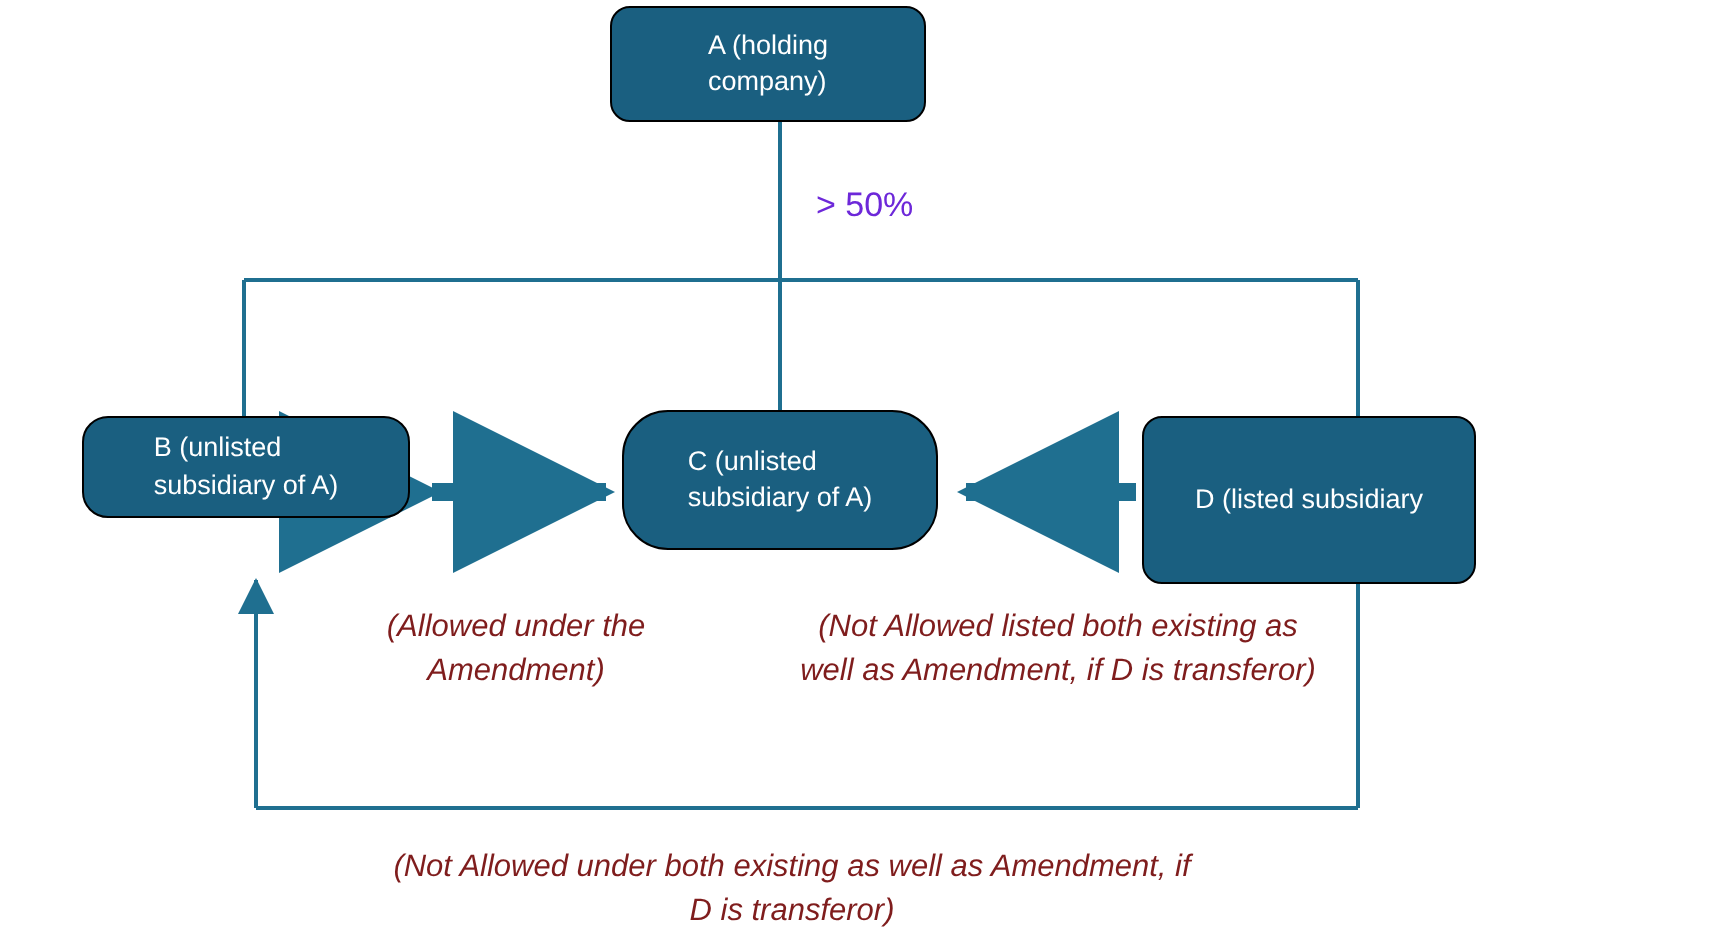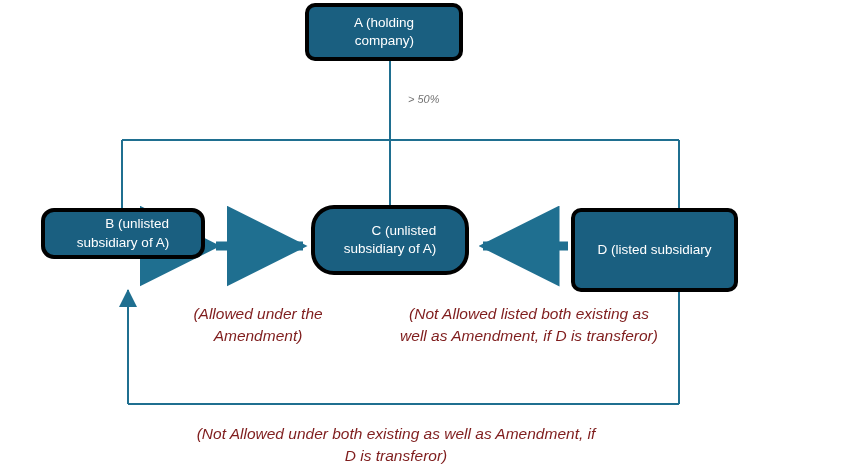--- a/index.html
+++ b/index.html
@@ -19,35 +19,34 @@
   }
   .node {
     position: absolute;
     box-sizing: border-box;
     background: #1a5f80;
     color: #ffffff;
     border-radius: 10px;
     display: flex;
     align-items: center;
     justify-content: center;
-    text-align: right;
+    text-align: left;
     font-size: 13.5px;
     line-height: 1.35;
     padding: 4px 8px;
-    border: 4px solid #000000;
+    border: 1px solid #000000;
   }
   .node span {
     display: block;
   }
   .label {
     position: absolute;
-    color: #737373;
-    font-size: 11px;
+    color: #6d28d9;
+    font-size: 17px;
     white-space: nowrap;
-    font-style: italic;
   }
   .note {
     position: absolute;
     color: #7f1d1d;
     font-style: italic;
     font-size: 15.5px;
     line-height: 1.42;
     text-align: center;
   }
   svg.wires {

